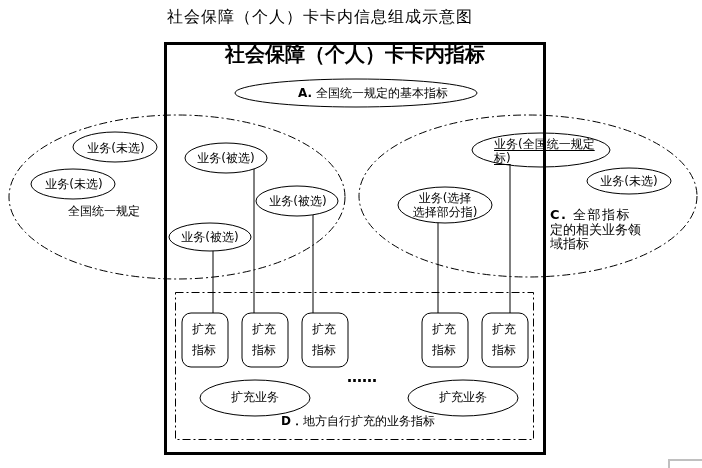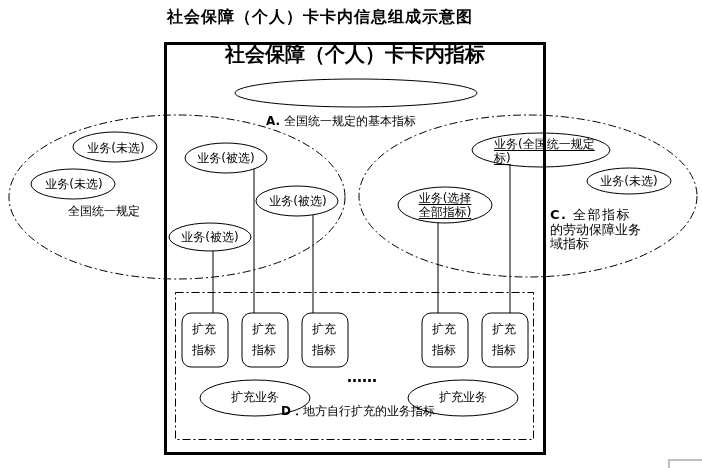--- a/index.html
+++ b/index.html
@@ -11,46 +11,46 @@
     background: #ffffff;
     font-family: "DejaVu Sans", sans-serif;
     color: #000000;
     overflow: hidden;
   }
   .layer { position: absolute; left: 0; top: 0; }
   .txt { position: absolute; z-index: 2; line-height: 14px; font-size: 12px; }
   .center { text-align: center; }
   .page-title {
     left: 150px; top: 7px; width: 340px;
-    font-size: 16px; font-weight: bold; letter-spacing: 1px;
+    font-size: 16px; font-weight: normal; letter-spacing: 1px;
     text-align: center; line-height: 19px;
   }
   .card-title {
     left: 164px; top: 46px; width: 382px;
     font-size: 20px; font-weight: bold; text-align: center; line-height: 16px;
   }
-  .lbl-a      { left: 220px; top: 86px;  width: 242px; margin-top: 28px; }
+  .lbl-a      { left: 252px; top: 86px;  width: 242px; }
   .lbl-unsel1 { left: 71px;  top: 141px; width: 90px; }
   .lbl-unsel2 { left: 29px;  top: 177px; width: 90px; }
   .lbl-sel1   { left: 181px; top: 151px; width: 90px; }
   .lbl-sel2   { left: 253px; top: 194px; width: 90px; }
   .lbl-sel3   { left: 165px; top: 230px; width: 90px; }
   .lbl-partial{ left: 494px; top: 137px; width: 104px; text-decoration: underline; text-underline-offset: 2px; }
   .lbl-unsel3 { left: 584px; top: 174px; width: 90px; }
-  .lbl-all    { left: 398px; top: 191px; width: 94px; text-decoration: underline; text-underline-offset: 2px; }
+  .lbl-all    { left: 398px; top: 191px; width: 94px; text-underline-offset: 2px; }
   .lbl-b      { left: 68px;  top: 204px; width: 106px; }
   .lbl-c      { left: 550px; top: 208px; width: 106px; font-size: 13px; line-height: 14.5px; }
   .lbl-c .sp  { letter-spacing: 1.5px; }
   .lbl-rect   { top: 319px; width: 44px; line-height: 21px; }
   .lr1 { left: 182px; } .lr2 { left: 242px; } .lr3 { left: 302px; }
   .lr4 { left: 422px; } .lr5 { left: 482px; }
   .lbl-dots   { left: 330px; top: 370px; width: 64px; font-weight: bold; font-size: 15px; }
   .lbl-biz1   { left: 200px; top: 390px; width: 110px; }
   .lbl-biz2   { left: 408px; top: 390px; width: 110px; }
-  .lbl-d      { left: 238px; top: 404px; width: 240px; }
+  .lbl-d      { left: 238px; top: 414px; width: 240px; }
   b { font-weight: bold; }
 </style>
 </head>
 <body>
 
 <div class="canvas">
 
   <svg class="layer" width="702" height="468" viewBox="0 0 702 468">
 
     <ellipse cx="177" cy="197" rx="168" ry="82" fill="none" stroke="#000" stroke-width="1" stroke-dasharray="8 3 2 3"></ellipse>
@@ -102,30 +102,30 @@
 
   <div class="txt lbl-partial">
     <div>业务(全国统一规定</div>
     <div>标)</div>
   </div>
 
   <div class="txt center lbl-unsel3">业务(未选)</div>
 
   <div class="txt center lbl-all">
     <div>业务(选择</div>
-    <div>全部指标)</div>
+    <div>选择部分指)</div>
   </div>
 
   <div class="txt lbl-b">
     <div>全国统一规定</div>
   </div>
 
   <div class="txt lbl-c">
     <div class="sp"><b>C.</b><span> 全部指标</span></div>
-    <div>的劳动保障业务</div>
+    <div>定的相关业务领</div>
     <div>域指标</div>
   </div>
 
   <div class="txt center lbl-rect lr1">
     <div>扩充</div>
     <div>指标</div>
   </div>
   <div class="txt center lbl-rect lr2">
     <div>扩充</div>
     <div>指标</div>

